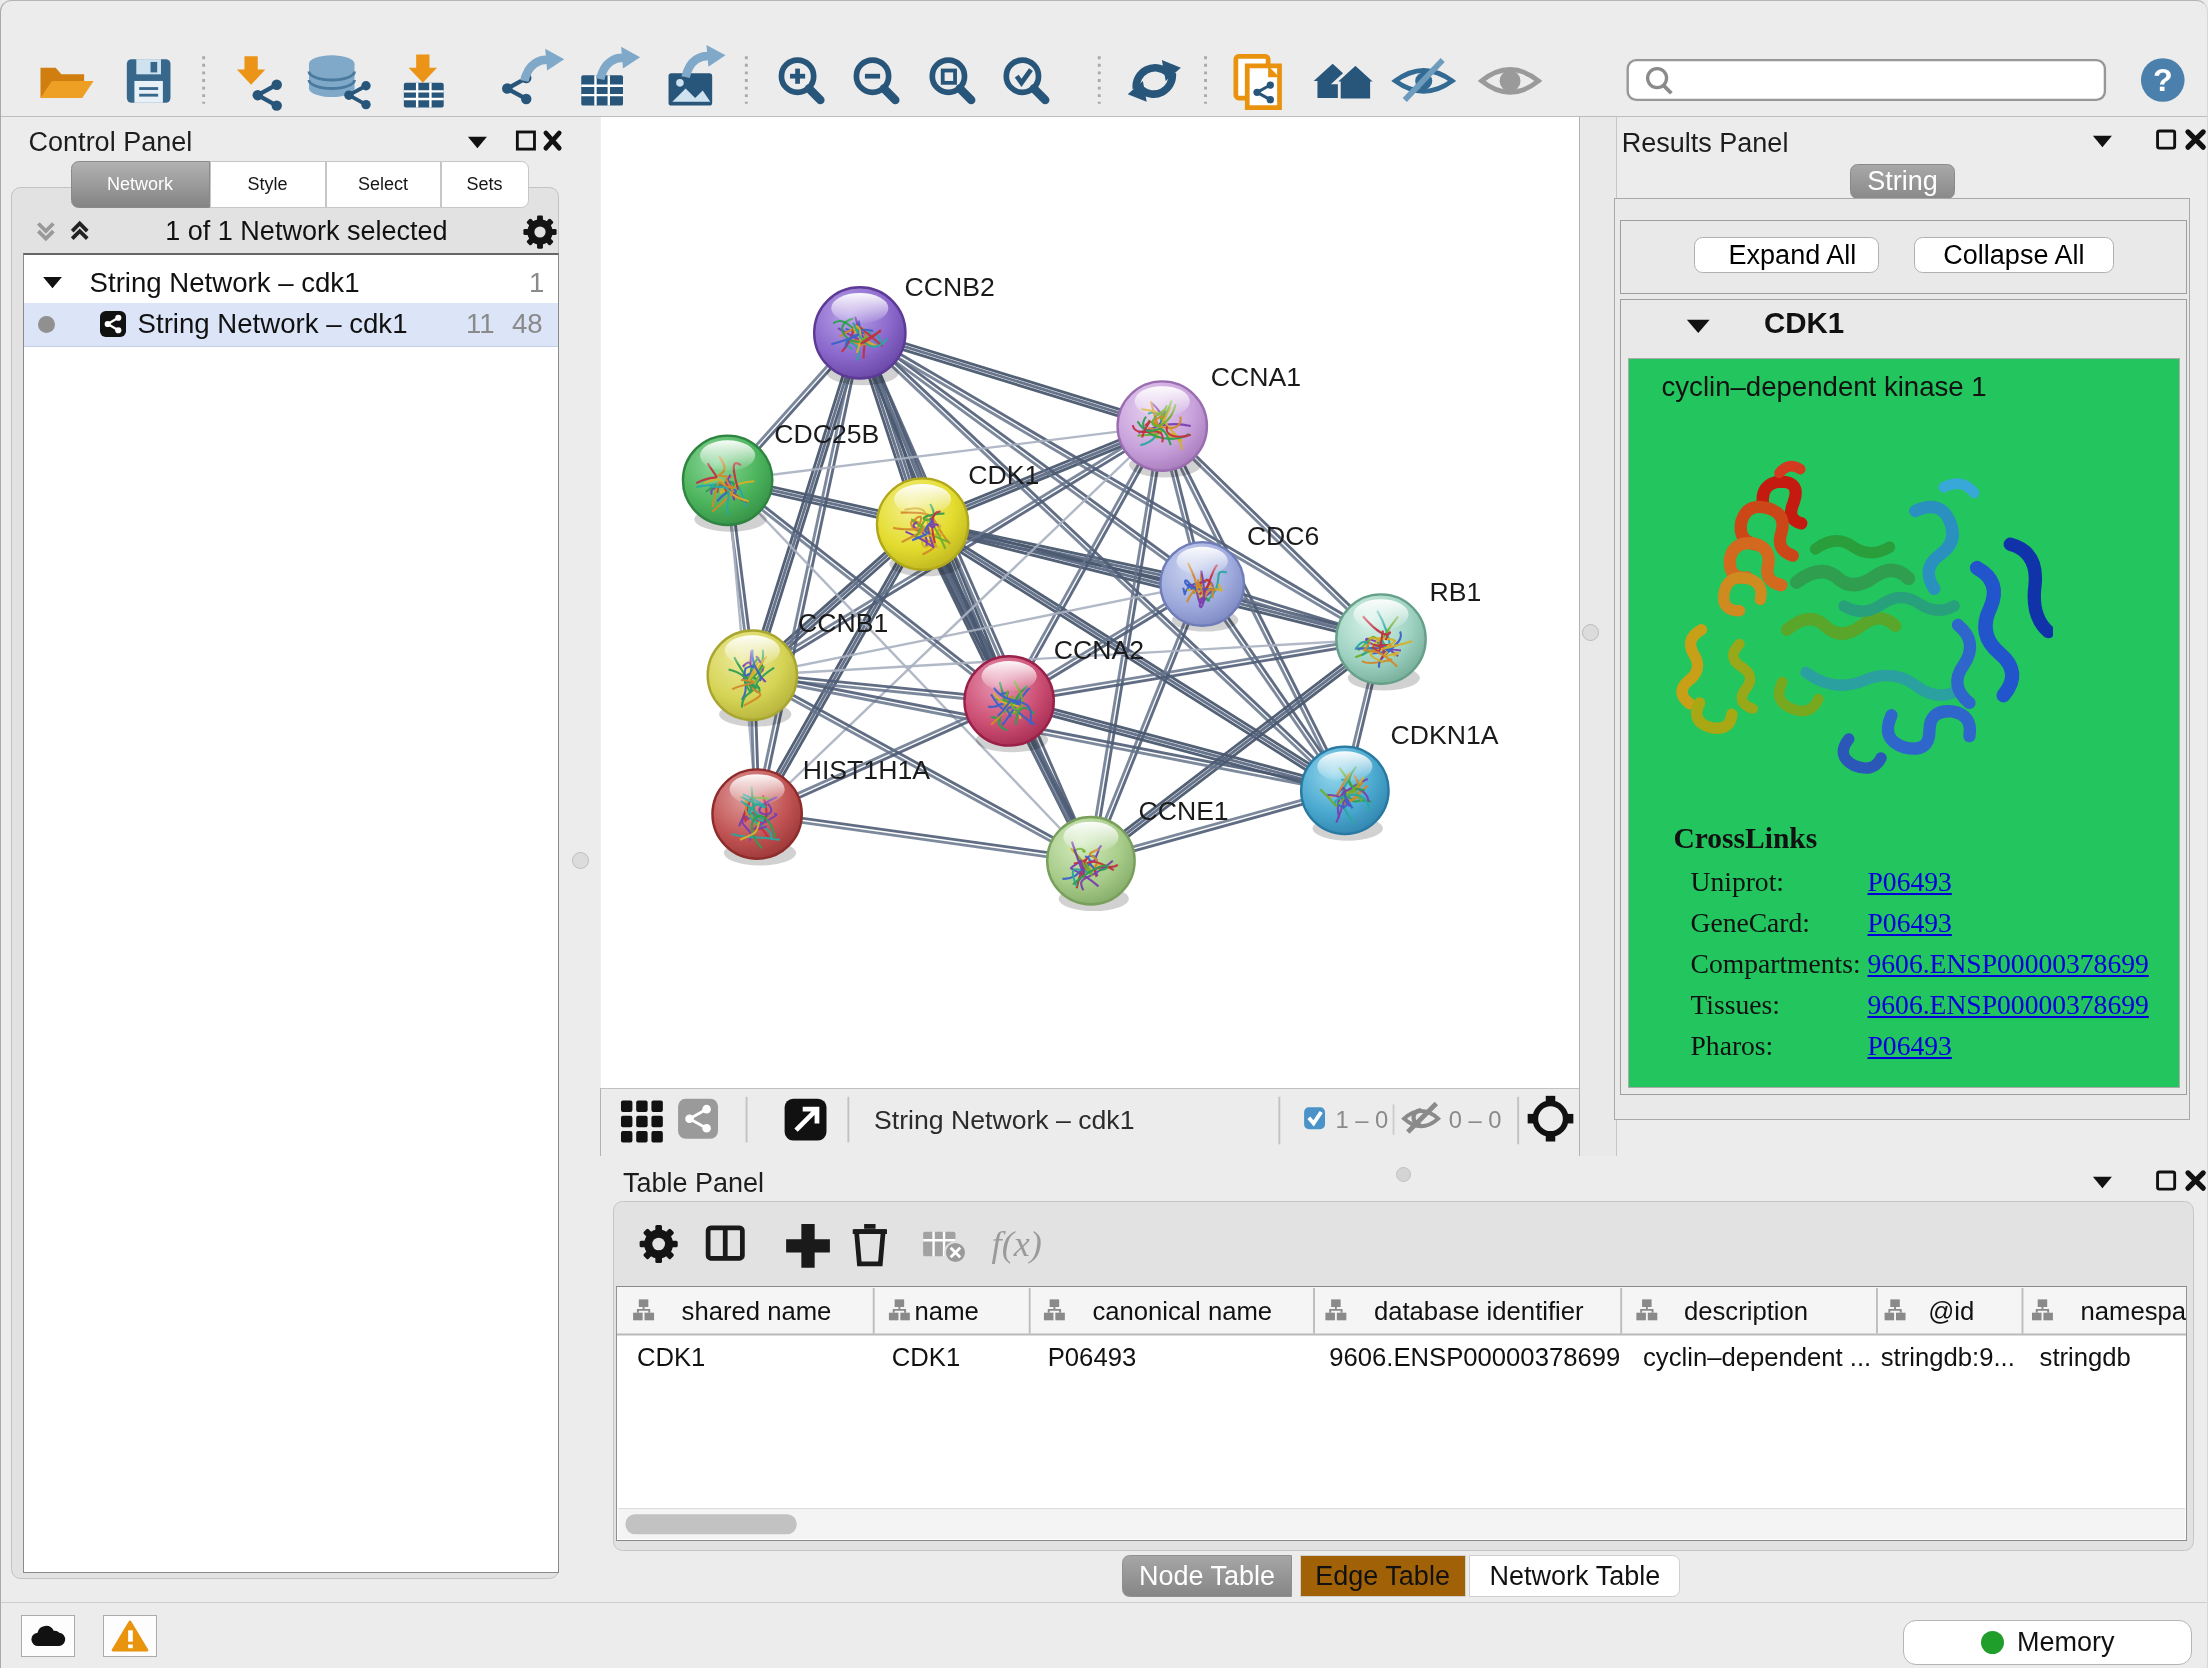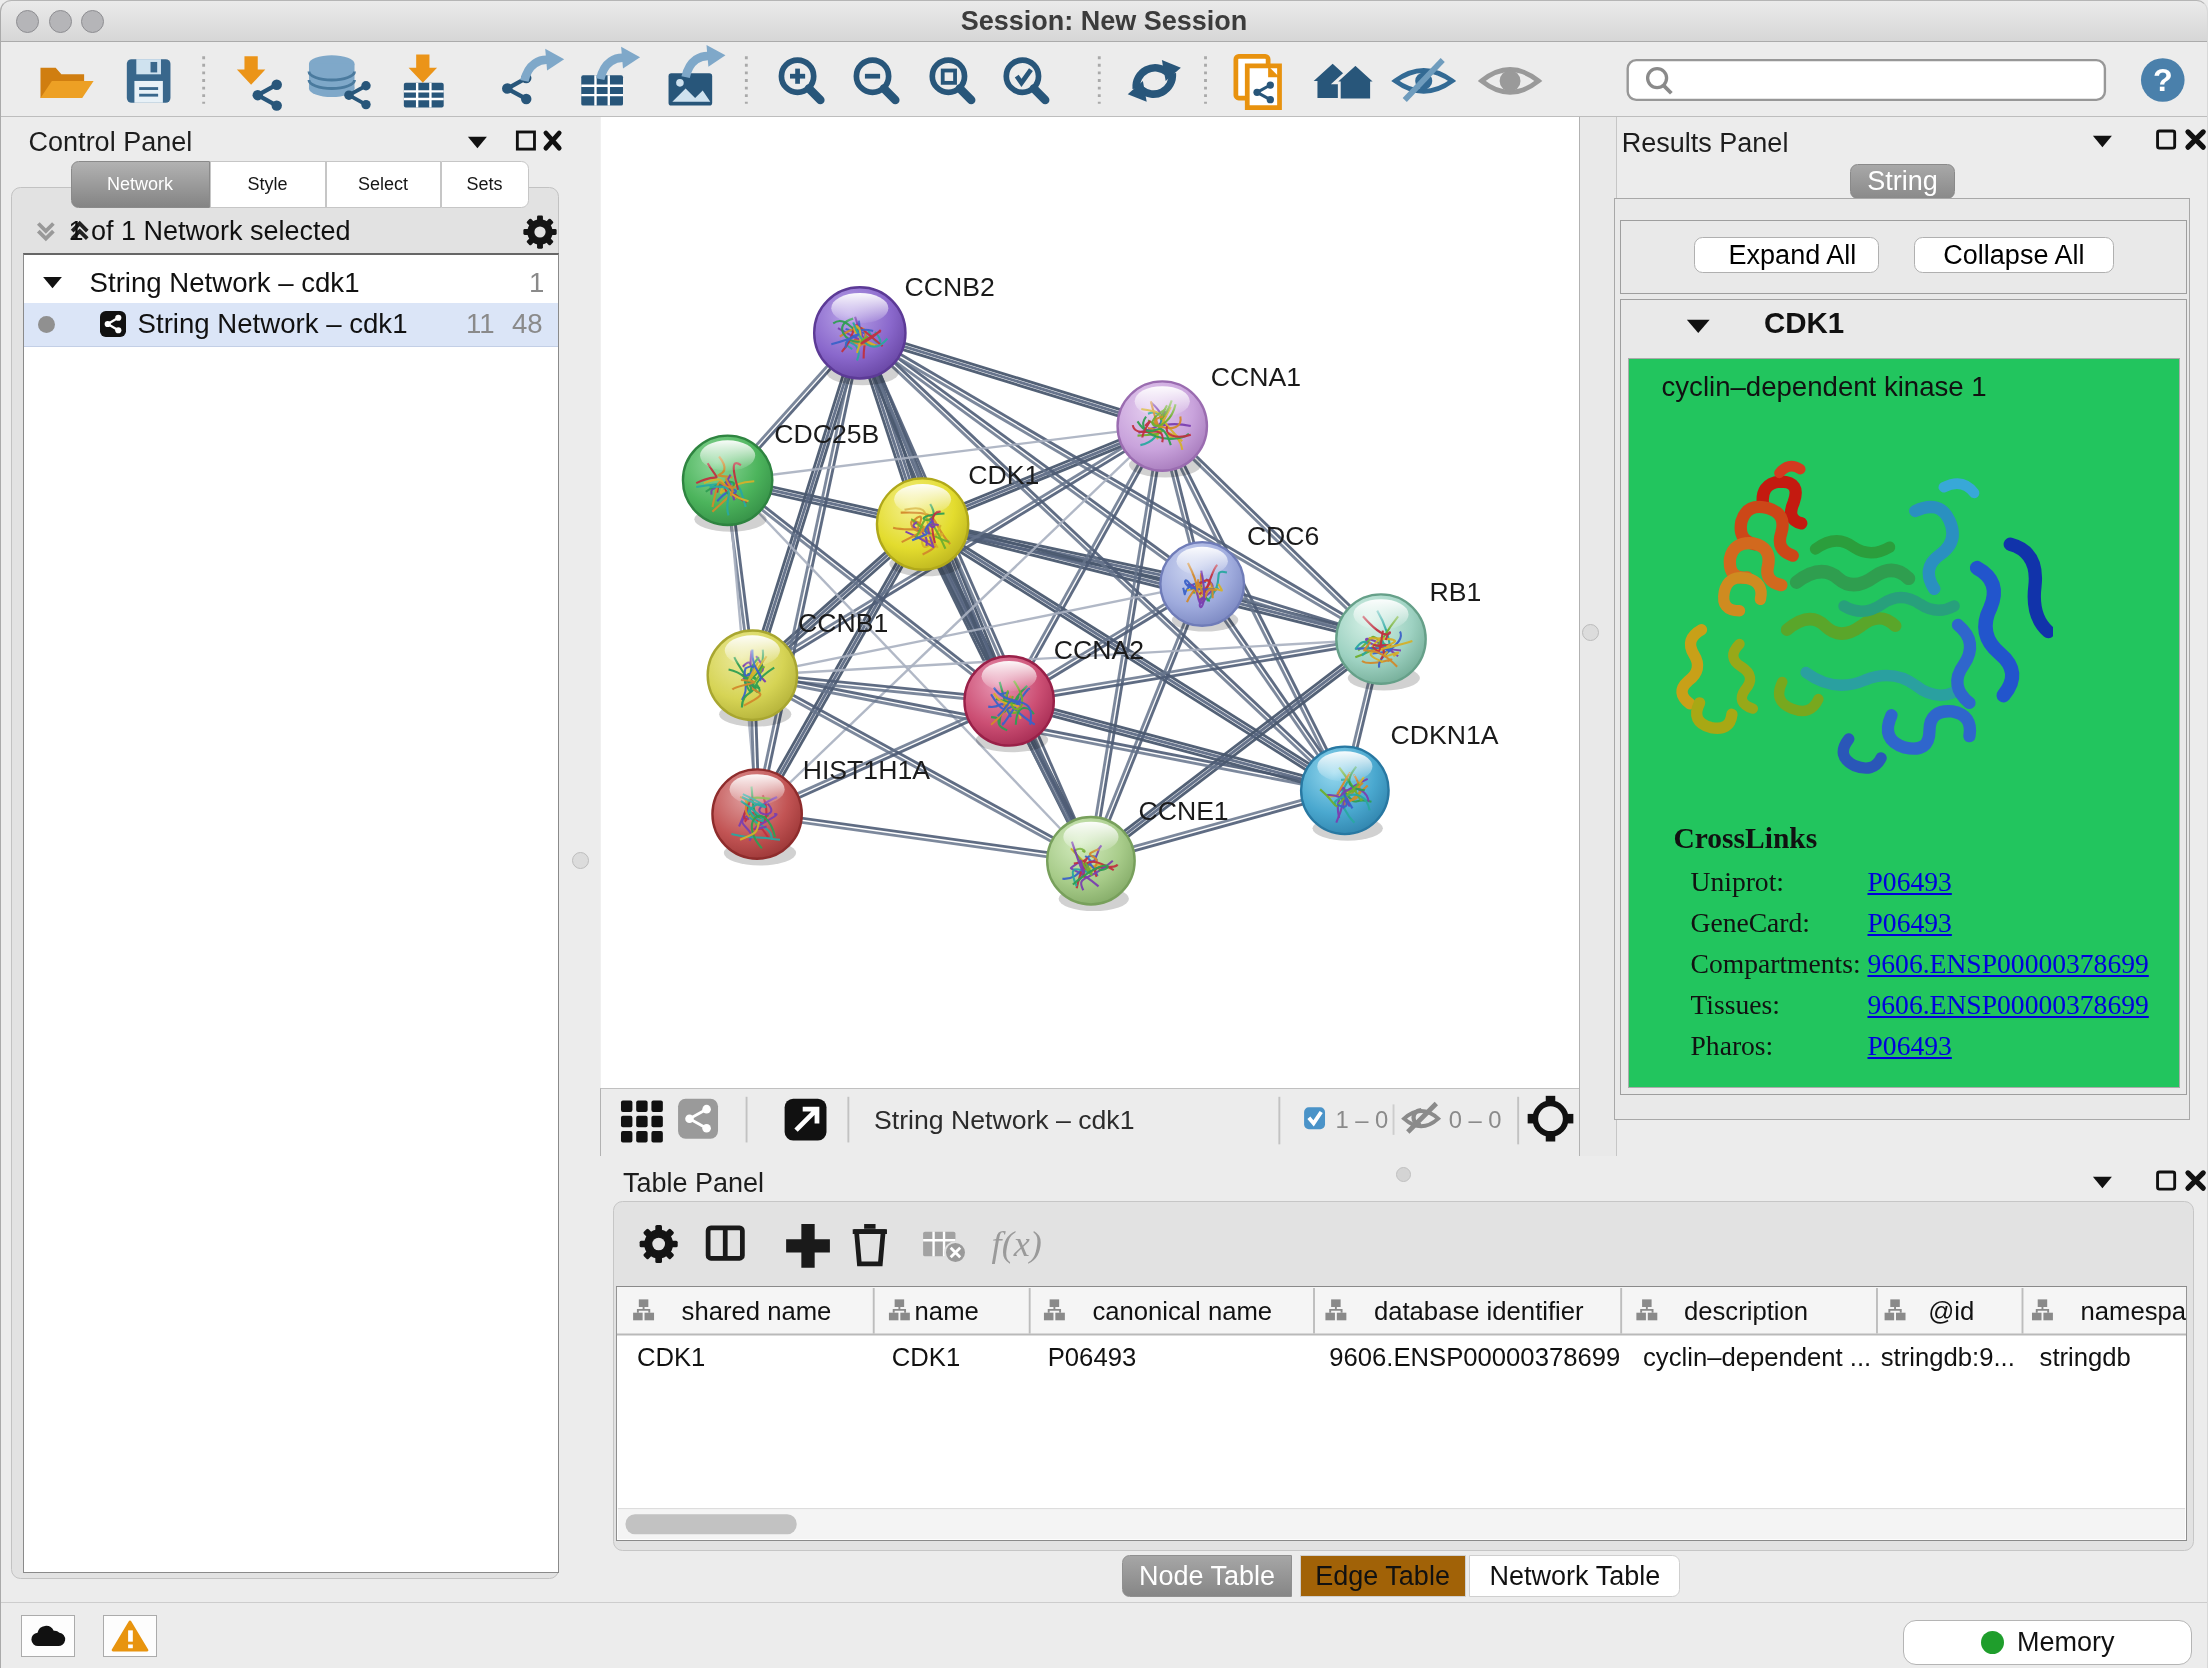--- a/index.html
+++ b/index.html
@@ -50,26 +50,20 @@
   background:#ececec; border-top:1.9px solid #cdcdcd; }
 .sbtn { position:absolute; top:12.4px; width:54px; height:42px; background:#fdfdfd;
   border:1.9px solid #ababab; display:flex; align-items:center; justify-content:center; }
 #membtn { position:absolute; left:1903px; top:17px; width:289px; height:45px;
   background:#fff; border:1.9px solid #b5b5b5; border-radius:13px; font-size:27px;
   color:#111; display:flex; align-items:center; justify-content:center; gap:13.3px; }
 </style>
 </head>
 <body>
 <div id="win">
-  <div id="titlebar">
-    <div class="tl" style="left:16px"></div>
-    <div class="tl" style="left:49px"></div>
-    <div class="tl" style="left:81px"></div>
-    <div id="wtitle">Session: New Session</div>
-  </div>
   <div id="toolbar"></div>
   <svg class="abs" style="left:0;top:43px" width="2208" height="74" viewBox="0 0 2322 78">
 <path d="M40,58 L40,26 L56,26 L62,33 L86,33 L86,40 L92,40 L78,58 Z" fill="#d07e10"></path>
 <path d="M40,58 L52,40 L96,40 L84,58 Z" fill="#eda024"></path>
 <rect x="131" y="17" width="46" height="46" rx="5" fill="#38678c"></rect>
 <rect x="141" y="17" width="26" height="16" fill="#cfe2ef"></rect>
 <rect x="156" y="20" width="7" height="11" fill="#38678c"></rect>
 <rect x="139" y="40" width="30" height="23" fill="#e8f1f7"></rect>
 <line x1="144" y1="48" x2="164" y2="48" stroke="#38678c" stroke-width="3"></line>
 <line x1="144" y1="55" x2="164" y2="55" stroke="#38678c" stroke-width="3"></line>
@@ -169,21 +163,21 @@
     <div class="ptab sel" style="width:139px; border-radius:7.6px 0 0 7.6px;">Network</div>
     <div class="ptab" style="width:116px;">Style</div>
     <div class="ptab" style="width:115px;">Select</div>
     <div class="ptab" style="width:88px; border-radius:0 7.6px 7.6px 0;text-align:center;">Sets</div>
   </div>
   <div id="cp-head">
     <svg class="abs" style="left:23px;top:3.8px" width="67" height="32" viewBox="0 0 70 34">
       <path d="M4,8 L12,16 L20,8 M4,16 L12,24 L20,16" fill="none" stroke="#999" stroke-width="4"></path>
       <path d="M40,16 L48,8 L56,16 M40,24 L48,16 L56,24" fill="none" stroke="#222" stroke-width="4"></path>
     </svg>
-    <div style="position:absolute; left:57px; width:476px; top:3.8px; text-align:left;">1 of 1 Network selected</div>
+    <div style="position:absolute; left:57px; width:476px; top:3.8px; text-align:center;">1 of 1 Network selected</div>
     <svg class="abs" style="left:510px;top:1px" width="38" height="38" viewBox="0 0 40 40">
       <circle cx="20" cy="20" r="13.3" fill="#141414"></circle>
           <rect x="-3.1" y="-17.5" width="6.2" height="7.7" rx="1.4" fill="#141414" transform="translate(20,20) rotate(0)"></rect>
           <rect x="-3.1" y="-17.5" width="6.2" height="7.7" rx="1.4" fill="#141414" transform="translate(20,20) rotate(45)"></rect>
           <rect x="-3.1" y="-17.5" width="6.2" height="7.7" rx="1.4" fill="#141414" transform="translate(20,20) rotate(90)"></rect>
           <rect x="-3.1" y="-17.5" width="6.2" height="7.7" rx="1.4" fill="#141414" transform="translate(20,20) rotate(135)"></rect>
           <rect x="-3.1" y="-17.5" width="6.2" height="7.7" rx="1.4" fill="#141414" transform="translate(20,20) rotate(180)"></rect>
           <rect x="-3.1" y="-17.5" width="6.2" height="7.7" rx="1.4" fill="#141414" transform="translate(20,20) rotate(225)"></rect>
           <rect x="-3.1" y="-17.5" width="6.2" height="7.7" rx="1.4" fill="#141414" transform="translate(20,20) rotate(270)"></rect>
           <rect x="-3.1" y="-17.5" width="6.2" height="7.7" rx="1.4" fill="#141414" transform="translate(20,20) rotate(315)"></rect>

